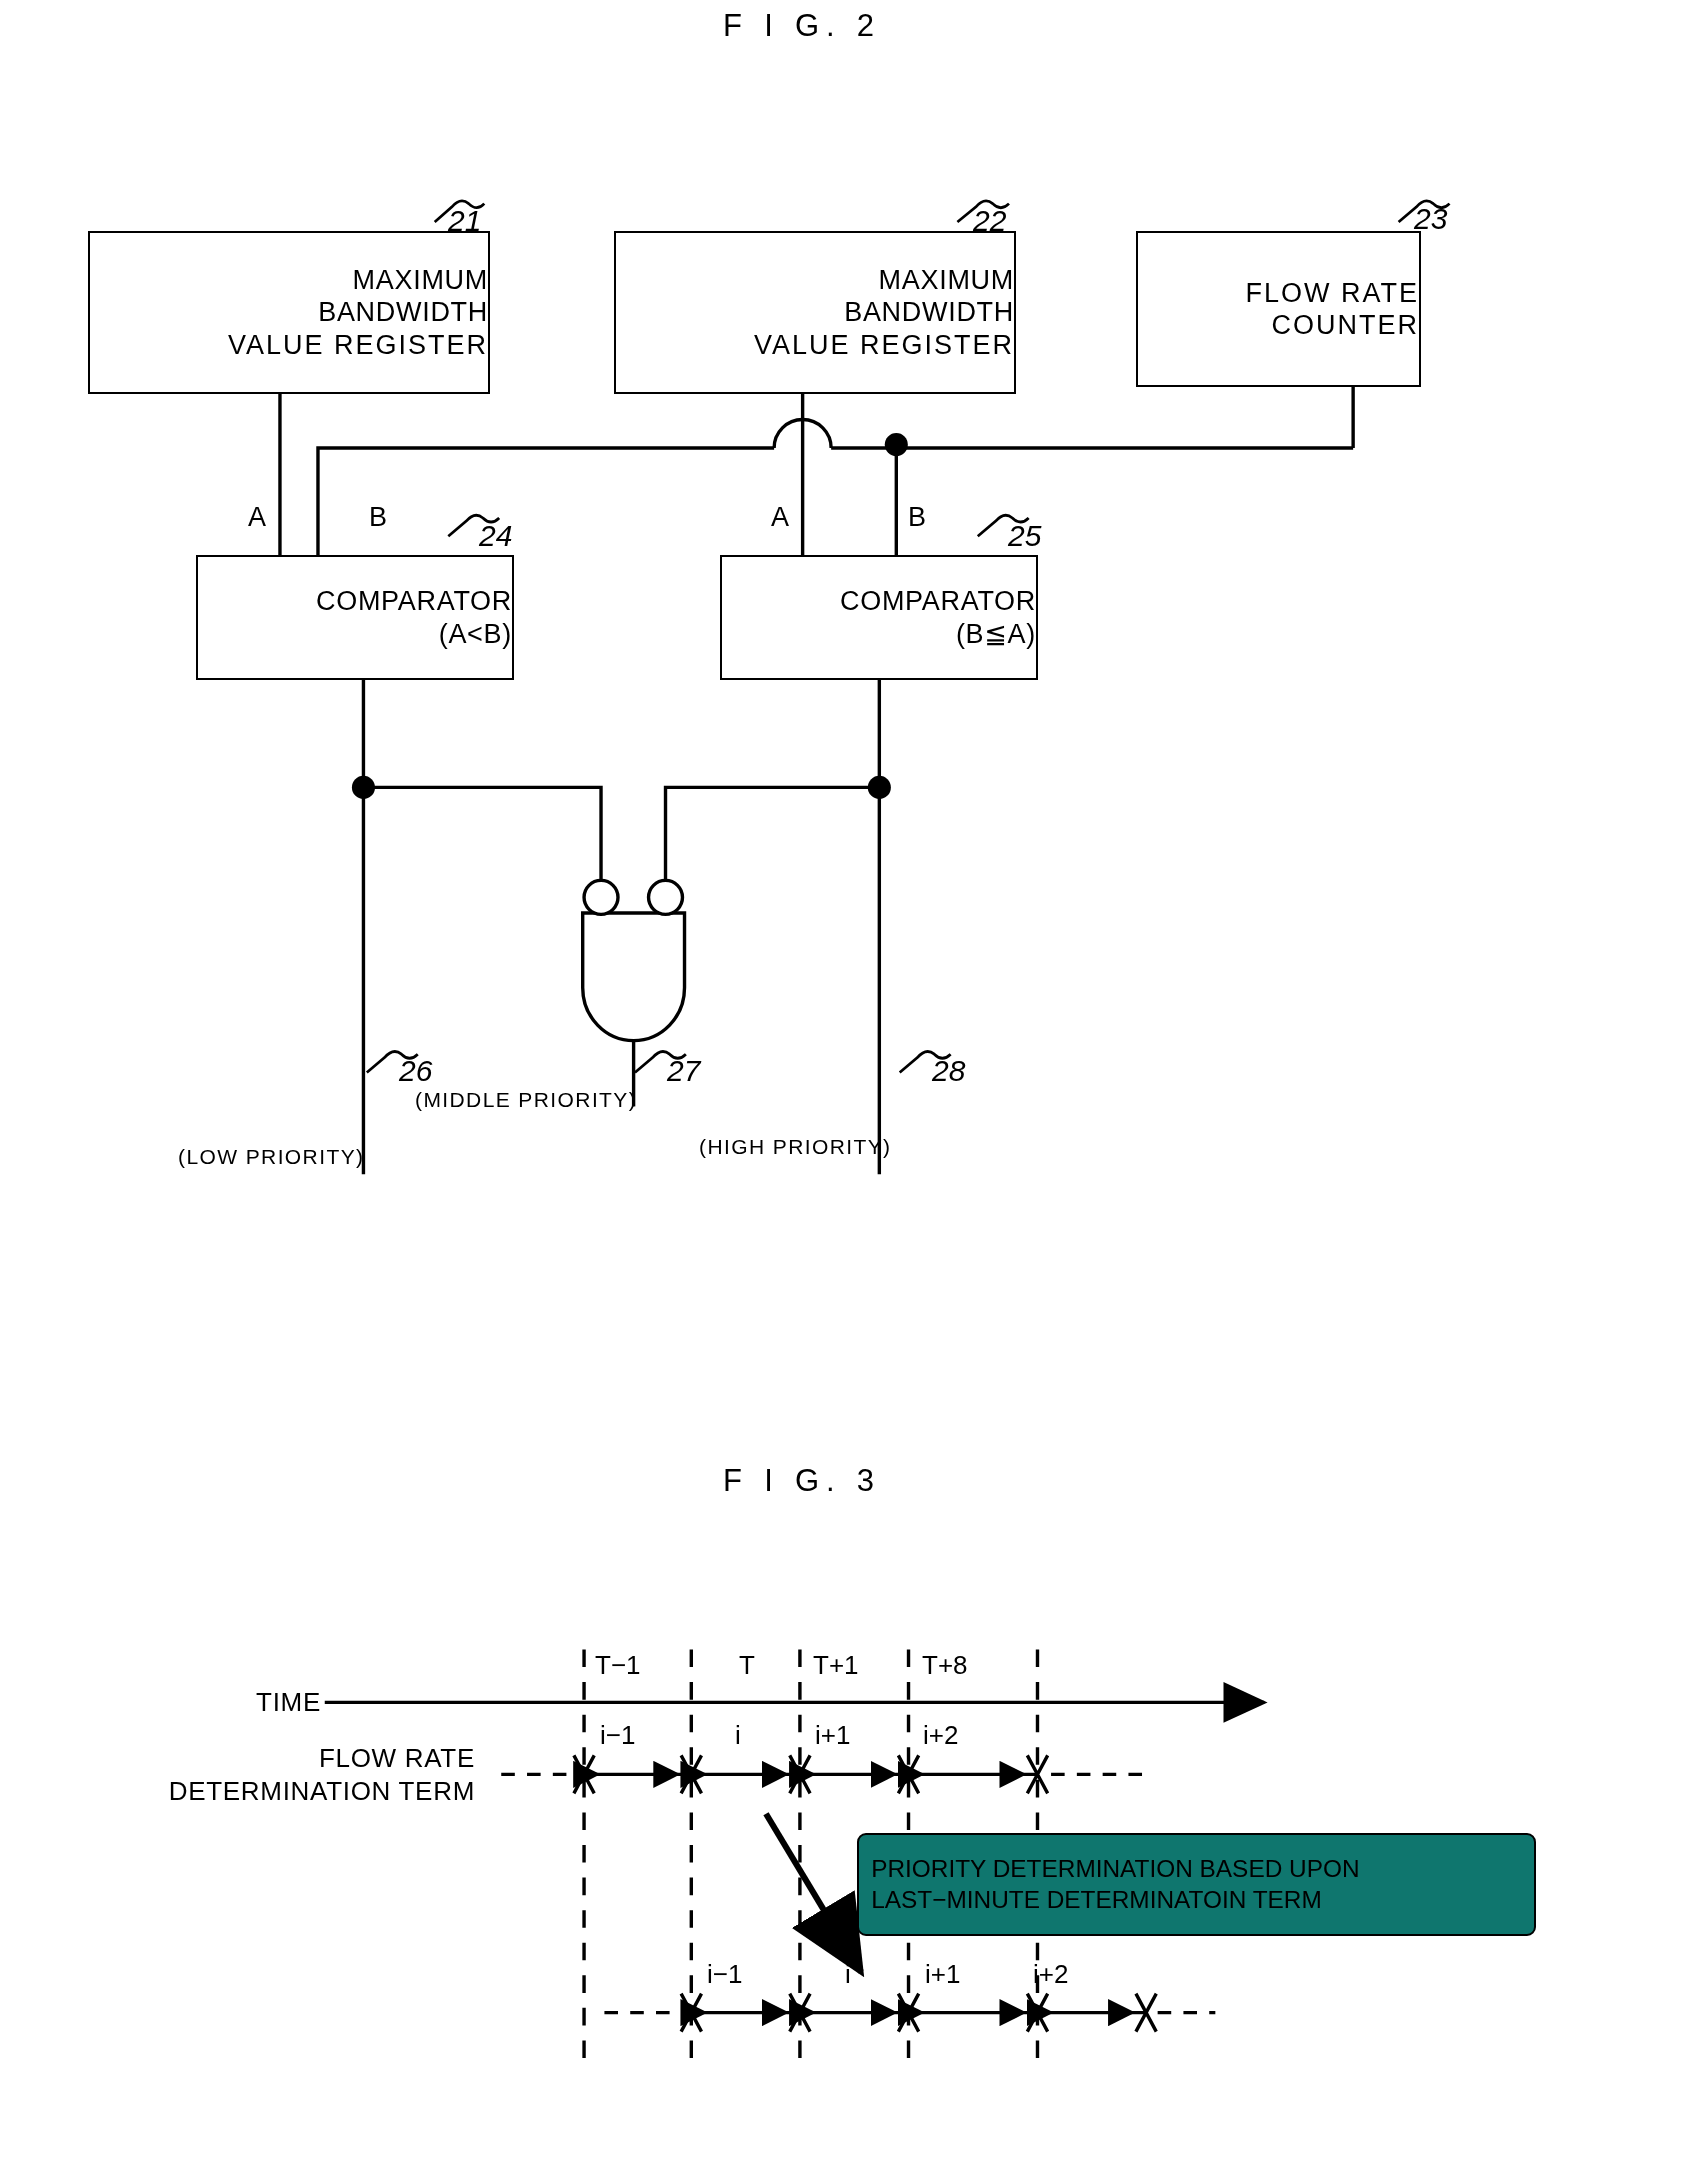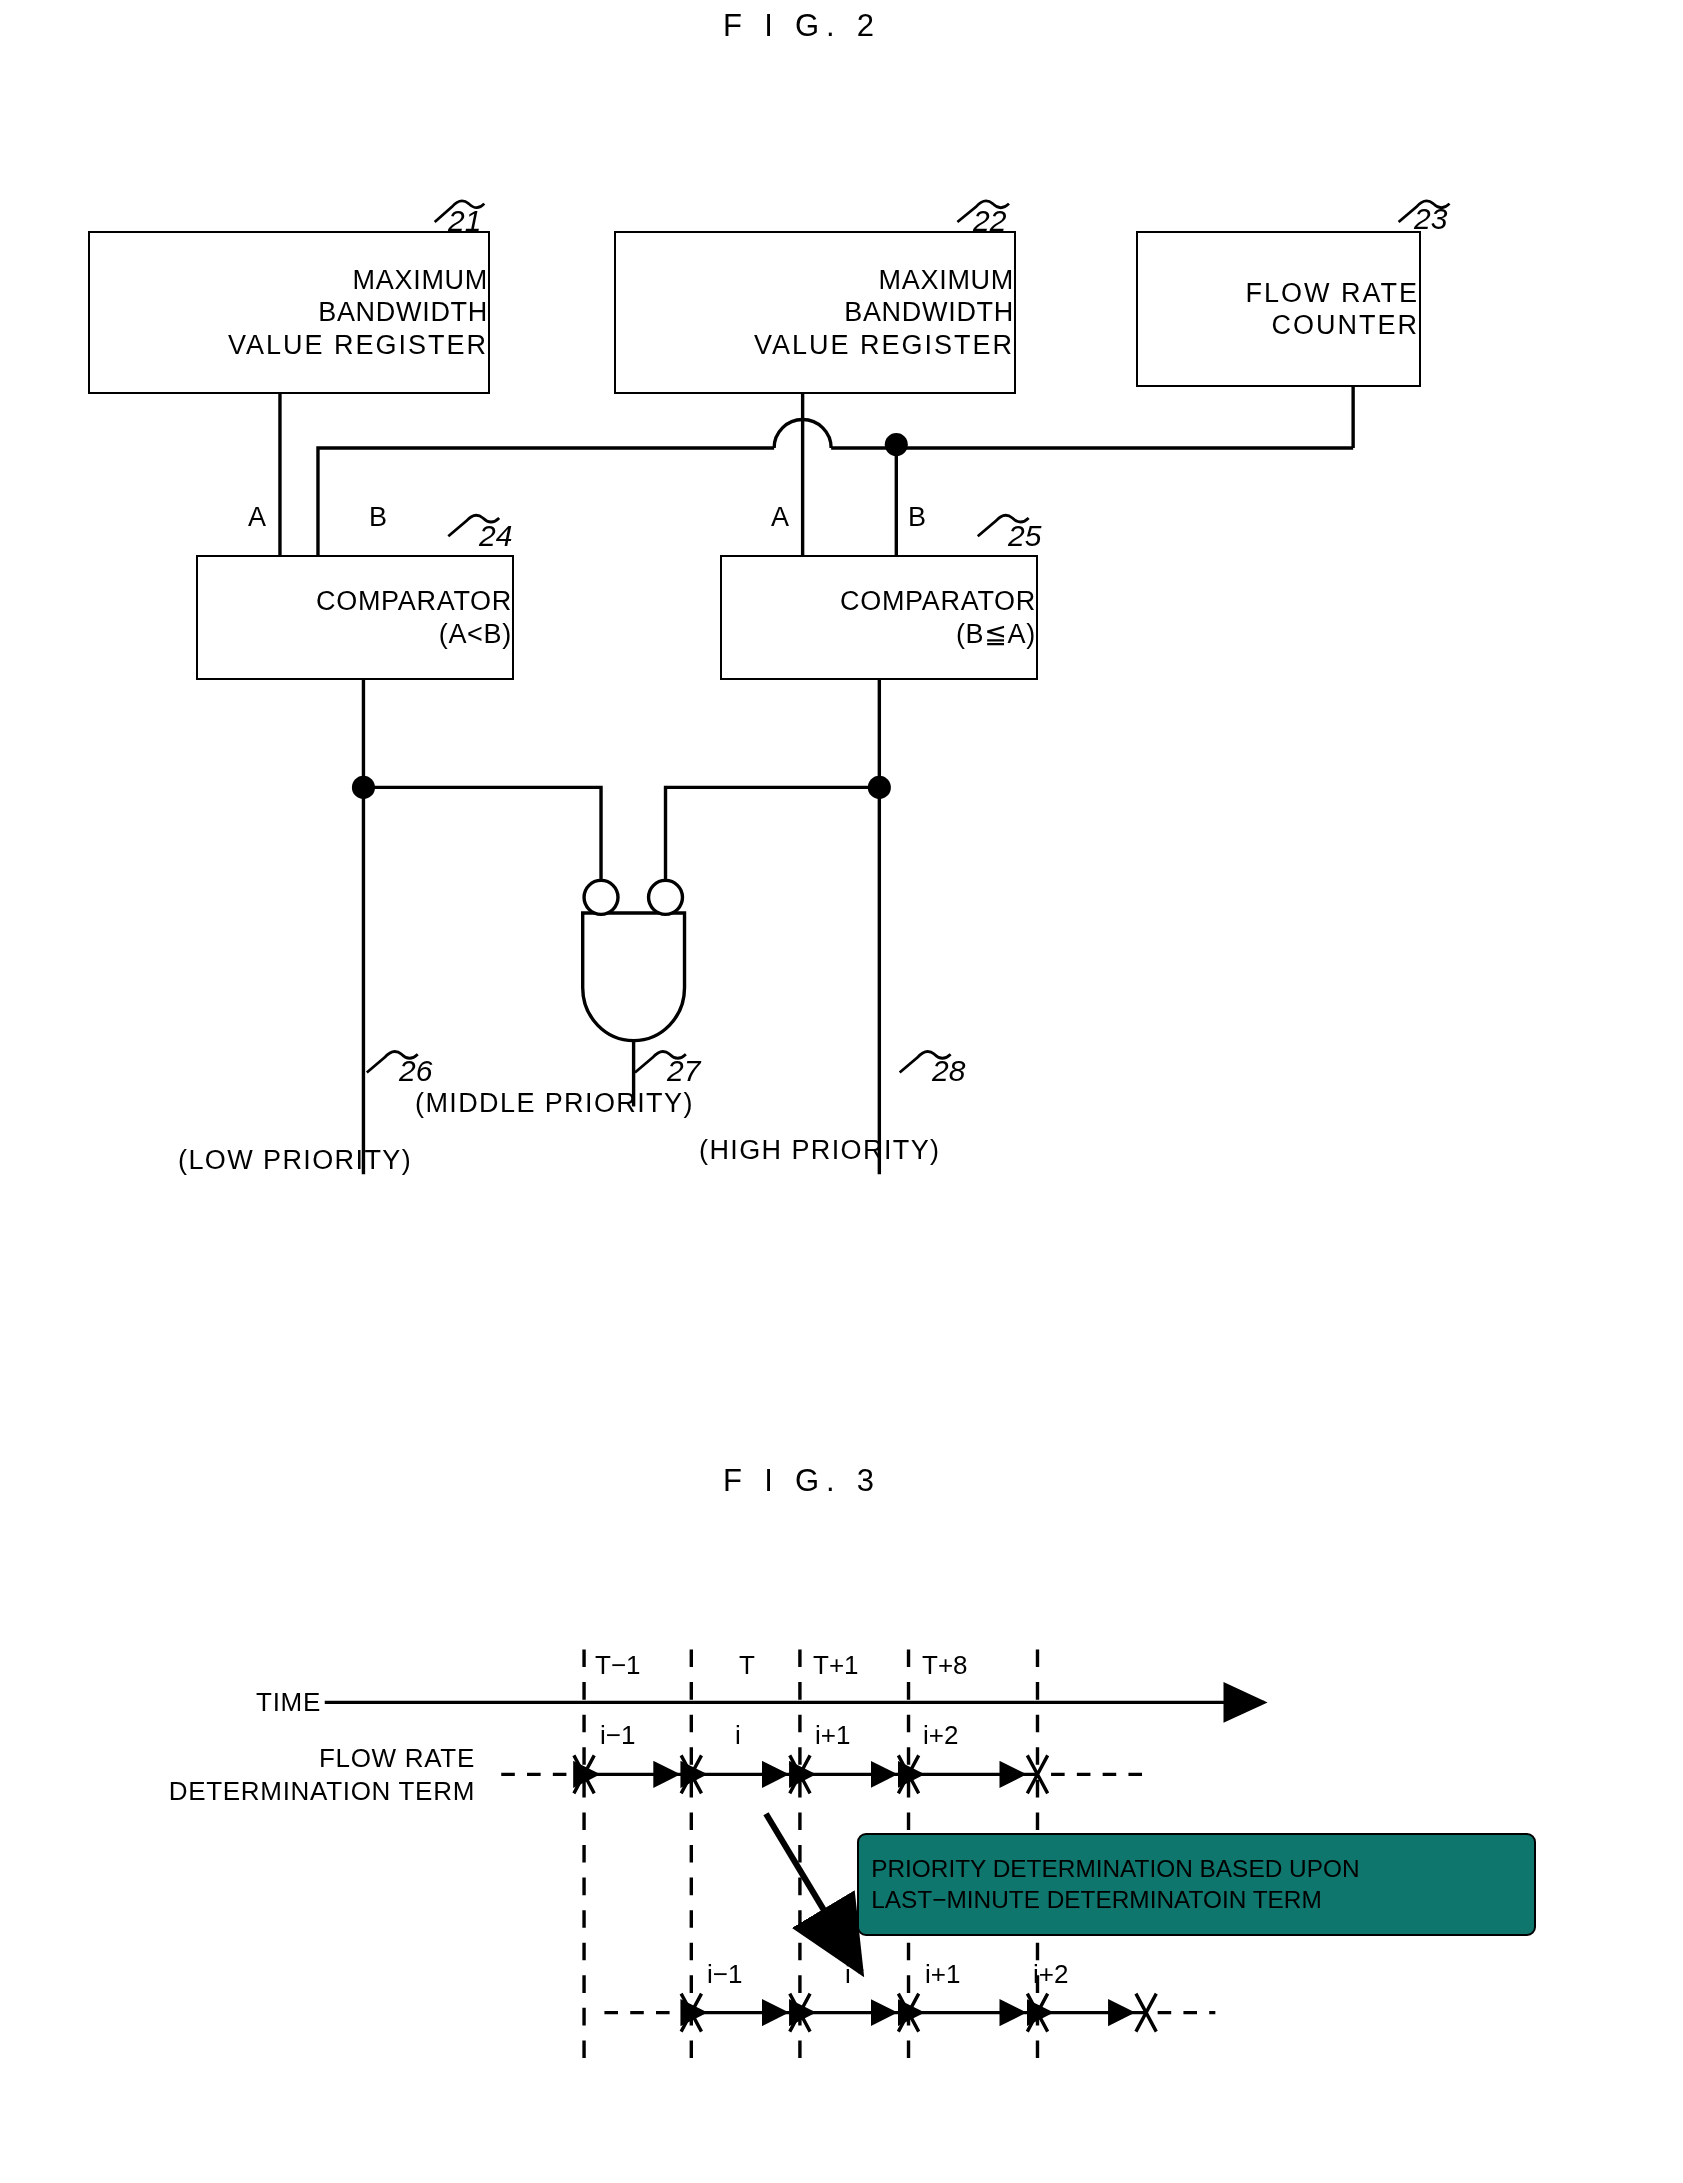--- a/index.html
+++ b/index.html
@@ -8,21 +8,21 @@
   .page{position:absolute;inset:0;padding-left:19px;}
   svg.layer{position:absolute;left:0;top:0;width:1684px;height:2183px;}
   .fig-title{position:absolute;font-size:31px;letter-spacing:6.8px;white-space:nowrap;}
   .box{position:absolute;border:2.7px solid #000;box-sizing:border-box;
        display:flex;flex-direction:column;align-items:flex-end;justify-content:center;
        background:#fff;}
   .box .ln{font-size:27px;line-height:1.20;letter-spacing:0.7px;white-space:nowrap;}
   .box .ln.sp{letter-spacing:2px;}
   .ref{position:absolute;font-size:30px;white-space:nowrap;font-style:italic;margin-top:36px;}
   .pin{position:absolute;font-size:27px;white-space:nowrap;}
-  .plabel{position:absolute;font-size:27px;white-space:nowrap;letter-spacing:1.4px;}
+  .plabel{position:absolute;font-size:21px;white-space:nowrap;letter-spacing:1.4px;}
   .rowlabel{position:absolute;font-size:26px;white-space:nowrap;letter-spacing:0.7px;
             text-align:right;line-height:1.25;}
   .tick{position:absolute;font-size:26px;white-space:nowrap;}
   .callout{position:absolute;border:2.7px solid #000;border-radius:9px;background:#0f766e;
            box-sizing:border-box;display:flex;flex-direction:column;justify-content:center;
            padding:4.1px 12.2px;}
   .callout .cl{font-size:24.4px;line-height:1.25;white-space:nowrap;letter-spacing:0px;}
 </style>
 </head>
 <body>

